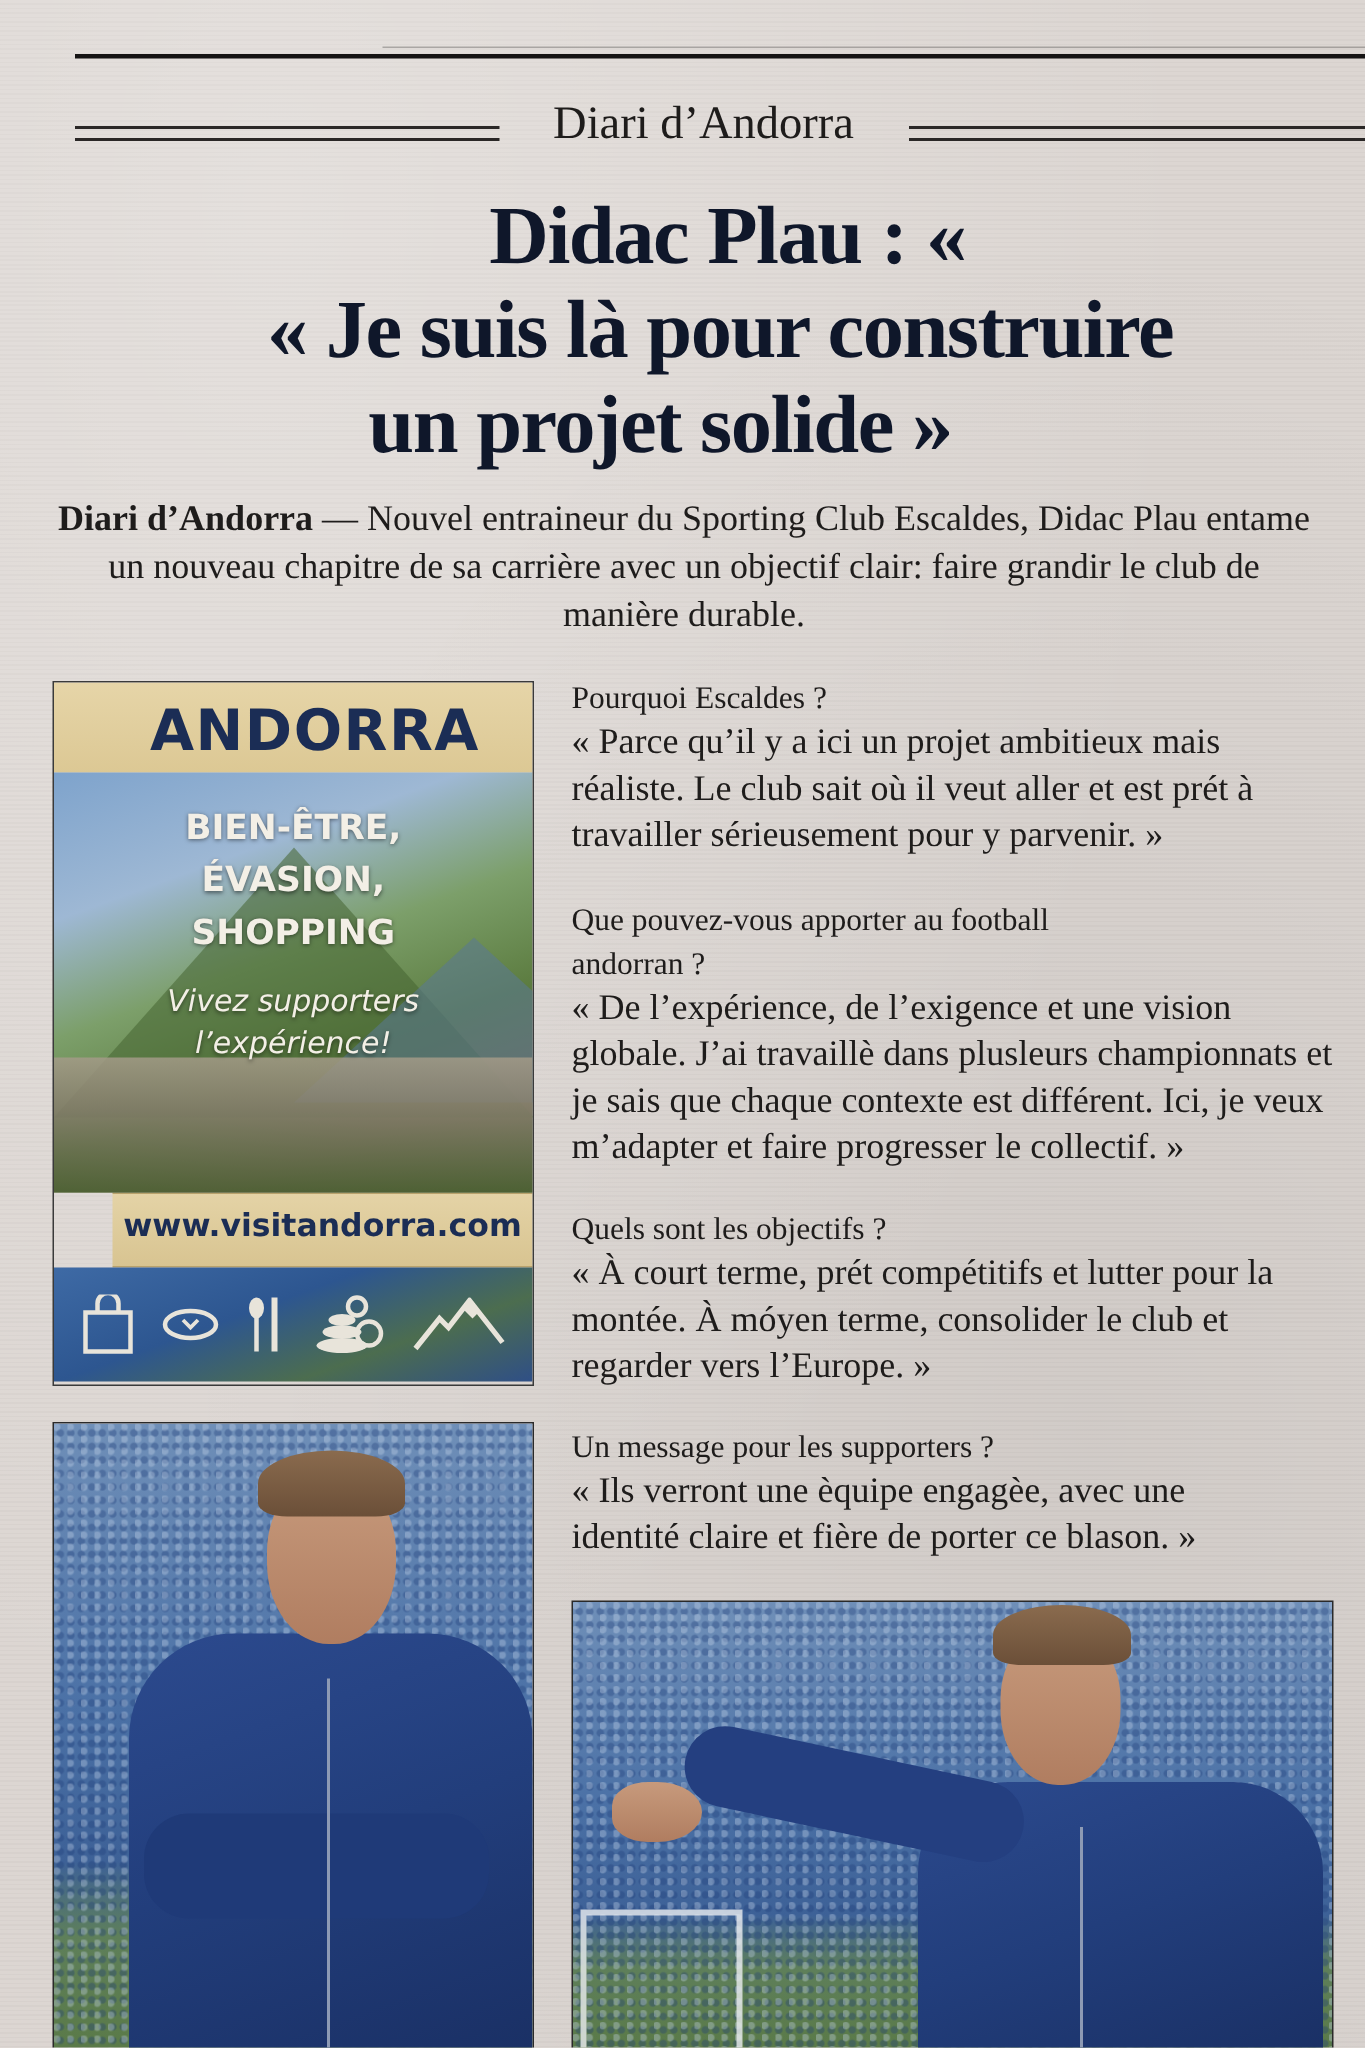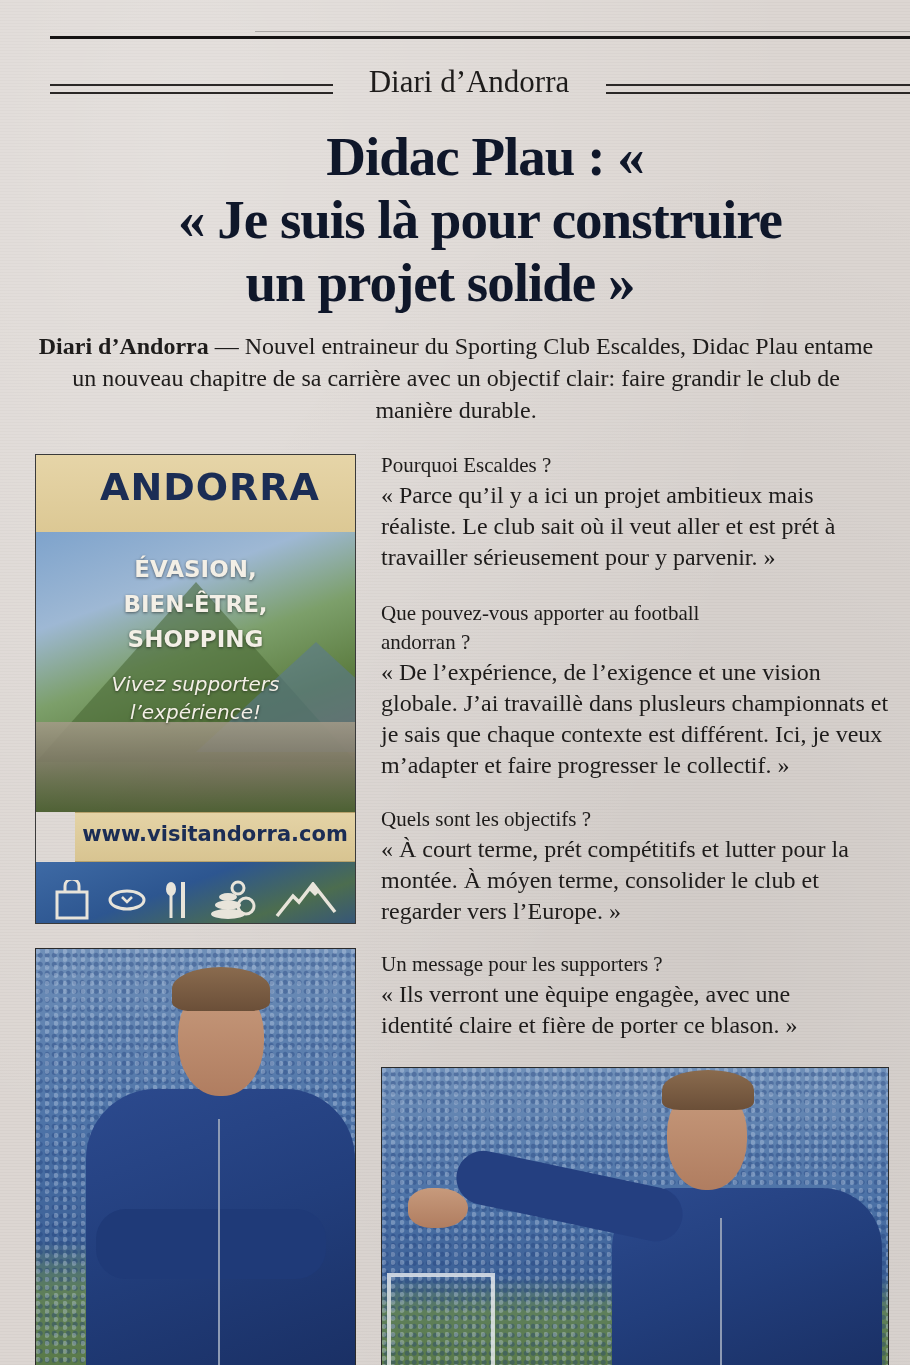--- a/index.html
+++ b/index.html
@@ -27,21 +27,21 @@
   .headline div { white-space: nowrap; }
   .hl-1 { padding-left: 10px; }
   .hl-2 { }
   .hl-3 { padding-right: 80px; }
 
   .lede { position: absolute; top: 330px; left: 36px; width: 840px;
     font-family: "Liberation Serif", serif; font-size: 24px; line-height: 32px; color: #1e1c1b; text-align: center; }
   .lede b { font-weight: bold; }
 
   .ad { position: absolute; left: 35px; top: 454px; width: 319px; height: 468px; border: 1px solid #3a3a3a; overflow: hidden; }
-  .ad-head { height: 77px; background: linear-gradient(#e6d5a8, #dcc894); text-align: center; padding-left: 29px; }
+  .ad-head { height: 60px; background: linear-gradient(#e6d5a8, #dcc894); text-align: center; padding-left: 29px; }
   .ad-head span { display: inline-block; margin-top: 10px; font-family: "DejaVu Sans", sans-serif; font-weight: bold;
     font-size: 38px; letter-spacing: 1px; color: #1b2d55; }
   .ad-photo { position: relative; height: 280px;
     background:
       linear-gradient(180deg, rgba(120,150,190,0.0) 0%, rgba(0,0,0,0) 100%),
       linear-gradient(160deg, #7ea3cc 0%, #9eb8d4 25%, #7c9f6a 45%, #5c7c40 65%, #6d6a4c 80%, #4f6b36 100%);
   }
   .ad-photo .mtn1 { position: absolute; left: 0; top: 50px; width: 0; height: 0;
     border-left: 160px solid transparent; border-right: 160px solid transparent; border-bottom: 180px solid rgba(70,100,50,0.55); }
   .ad-photo .mtn2 { position: absolute; left: 160px; top: 110px; width: 0; height: 0;
@@ -104,22 +104,22 @@
 
 <div class="ad">
   <div class="ad-head">
     <span>ANDORRA</span>
   </div>
   <div class="ad-photo">
     <div class="mtn1"></div>
     <div class="mtn2"></div>
     <div class="town"></div>
     <div class="ad-text ad-tags">
+      <div>BIEN-ÊTRE,</div>
       <div>ÉVASION,</div>
-      <div>BIEN-ÊTRE,</div>
       <div>SHOPPING</div>
     </div>
     <div class="ad-text ad-slogan">
       <div>Vivez supporters</div>
       <div>l’expérience!</div>
     </div>
   </div>
   <div class="ad-url">
     <span>www.visitandorra.com</span>
   </div>

